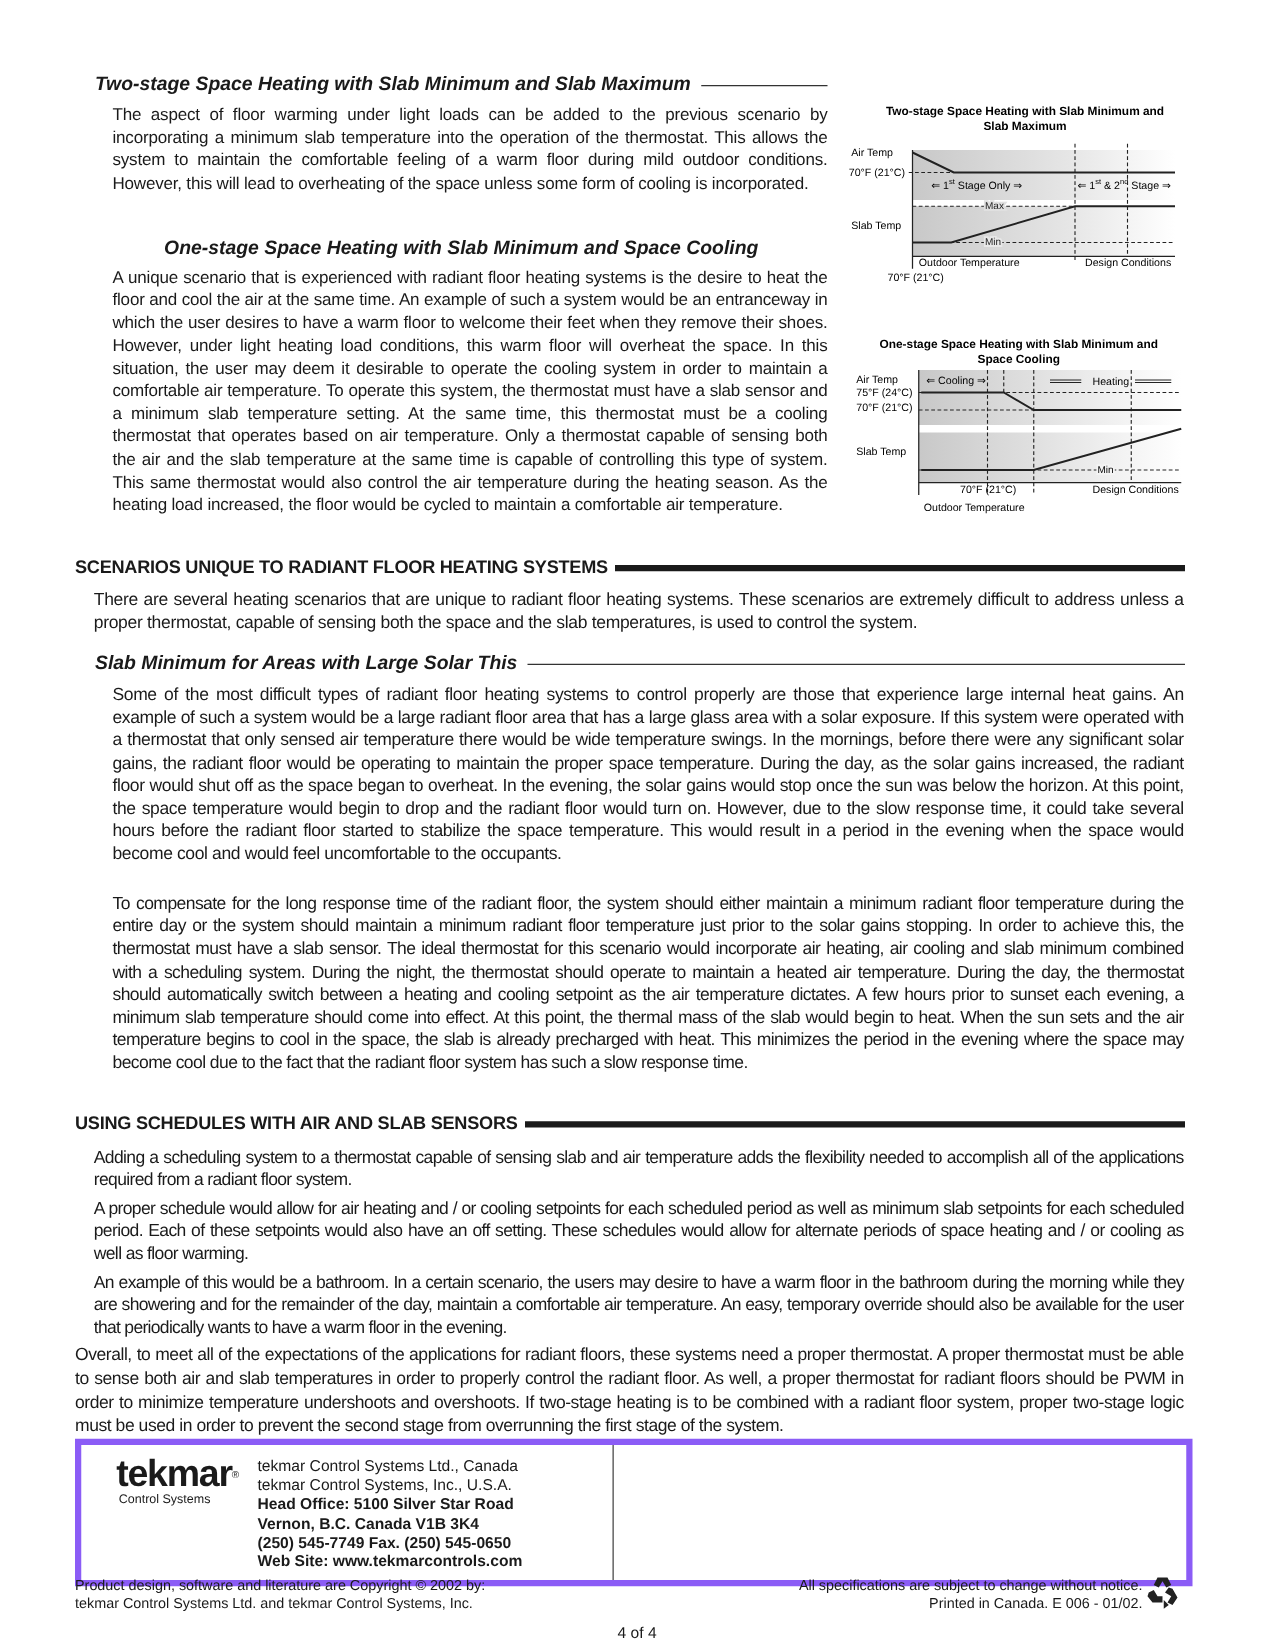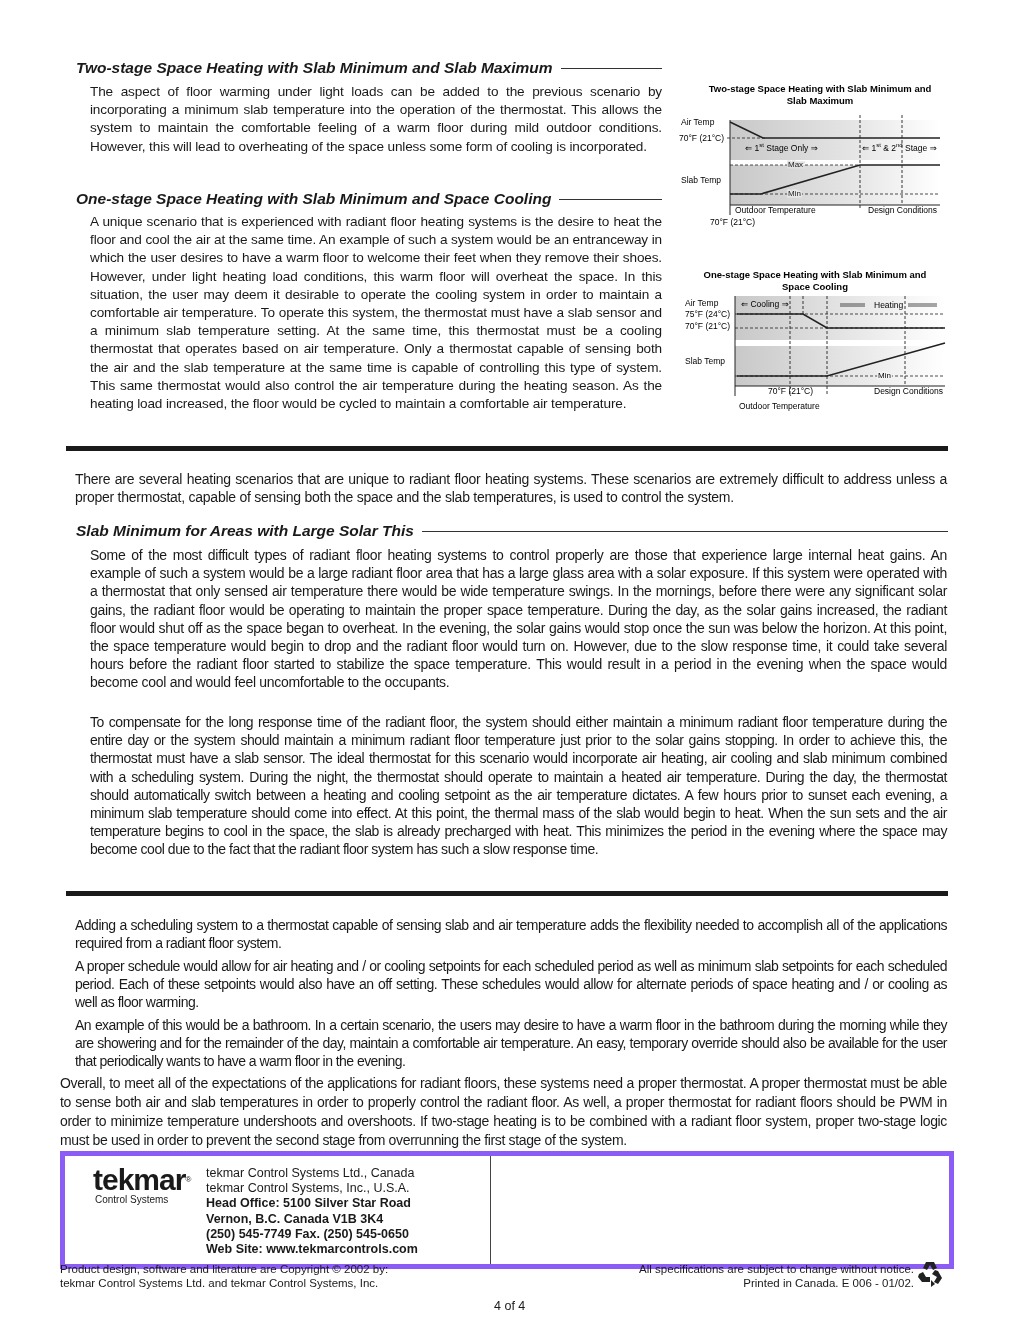--- a/index.html
+++ b/index.html
@@ -25,21 +25,21 @@
 </style>
 </head>
 <body>
 
 <div class="abs sub-h" style="left:76px; top:59px; width:586px;">
   <span>Two-stage Space Heating with Slab Minimum and Slab Maximum</span>
   <span class="rule"></span>
 </div>
 <p class="abs body-narrow" style="left:90px; top:83px; width:572px;">The aspect of floor warming under light loads can be added to the previous scenario by incorporating a minimum slab temperature into the operation of the thermostat. This allows the system to maintain the comfortable feeling of a warm floor during mild outdoor conditions. However, this will lead to overheating of the space unless some form of cooling is incorporated.</p>
 
-<div class="abs sub-h" style="left:76px; top:190px; width:586px;">
+<div class="abs sub-h" style="left:76px; top:190px; width:586px;flex-direction:column;">
   <span>One-stage Space Heating with Slab Minimum and Space Cooling</span>
   <span class="rule"></span>
 </div>
 <p class="abs body-narrow" style="left:90px; top:213px; width:572px;">A unique scenario that is experienced with radiant floor heating systems is the desire to heat the floor and cool the air at the same time. An example of such a system would be an entranceway in which the user desires to have a warm floor to welcome their feet when they remove their shoes. However, under light heating load conditions, this warm floor will overheat the space. In this situation, the user may deem it desirable to operate the cooling system in order to maintain a comfortable air temperature. To operate this system, the thermostat must have a slab sensor and a minimum slab temperature setting. At the same time, this thermostat must be a cooling thermostat that operates based on air temperature. Only a thermostat capable of sensing both the air and the slab temperature at the same time is capable of controlling this type of system. This same thermostat would also control the air temperature during the heating season. As the heating load increased, the floor would be cycled to maintain a comfortable air temperature.</p>
 
 <svg class="abs" style="left:675px; top:80px;" width="280" height="150" viewBox="0 0 280 150">
   <defs>
     <linearGradient id="g1" x1="0" x2="1" y1="0" y2="0">
       <stop offset="0" stop-color="#c8c8c8"></stop>
       <stop offset="0.6" stop-color="#e6e6e6"></stop>
@@ -114,32 +114,34 @@
   <line x1="115" y1="30" x2="115" y2="130" stroke="#222" stroke-dasharray="3,2" stroke-width="0.9"></line>
   <line x1="128" y1="30" x2="128" y2="48" stroke="#222" stroke-dasharray="3,2" stroke-width="0.9"></line>
   <line x1="152" y1="30" x2="152" y2="130" stroke="#222" stroke-dasharray="3,2" stroke-width="0.9"></line>
   <line x1="230" y1="30" x2="230" y2="120" stroke="#222" stroke-dasharray="3,2" stroke-width="0.9"></line>
   <text x="93" y="128" font-size="8.5">70°F (21°C)</text>
   <text x="199" y="128" font-size="8.5">Design Conditions</text>
   <text x="64" y="143" font-size="8.5">Outdoor Temperature</text>
 </svg>
 
 <div class="abs sec-h" style="left:60px; top:446px; width:888px;">
+  <span>SCENARIOS UNIQUE TO RADIANT FLOOR HEATING SYSTEMS</span>
   <span class="rule"></span>
 </div>
 <p class="abs body-text" style="left:75px; top:470px; width:872px; letter-spacing:-0.25px;">There are several heating scenarios that are unique to radiant floor heating systems. These scenarios are extremely difficult to address unless a proper thermostat, capable of sensing both the space and the slab temperatures, is used to control the system.</p>
 
 <div class="abs sub-h" style="left:76px; top:522px; width:872px;">
   <span>Slab Minimum for Areas with Large Solar This</span>
   <span class="rule"></span>
 </div>
 <p class="abs body-text" style="left:90px; top:546px; width:857px; letter-spacing:-0.3px;">Some of the most difficult types of radiant floor heating systems to control properly are those that experience large internal heat gains. An example of such a system would be a large radiant floor area that has a large glass area with a solar exposure. If this system were operated with a thermostat that only sensed air temperature there would be wide temperature swings. In the mornings, before there were any significant solar gains, the radiant floor would be operating to maintain the proper space temperature. During the day, as the solar gains increased, the radiant floor would shut off as the space began to overheat. In the evening, the solar gains would stop once the sun was below the horizon. At this point, the space temperature would begin to drop and the radiant floor would turn on. However, due to the slow response time, it could take several hours before the radiant floor started to stabilize the space temperature. This would result in a period in the evening when the space would become cool and would feel uncomfortable to the occupants.</p>
 <p class="abs body-text" style="left:90px; top:713px; width:857px; letter-spacing:-0.45px;">To compensate for the long response time of the radiant floor, the system should either maintain a minimum radiant floor temperature during the entire day or the system should maintain a minimum radiant floor temperature just prior to the solar gains stopping. In order to achieve this, the thermostat must have a slab sensor. The ideal thermostat for this scenario would incorporate air heating, air cooling and slab minimum combined with a scheduling system. During the night, the thermostat should operate to maintain a heated air temperature. During the day, the thermostat should automatically switch between a heating and cooling setpoint as the air temperature dictates. A few hours prior to sunset each evening, a minimum slab temperature should come into effect. At this point, the thermal mass of the slab would begin to heat. When the sun sets and the air temperature begins to cool in the space, the slab is already precharged with heat. This minimizes the period in the evening where the space may become cool due to the fact that the radiant floor system has such a slow response time.</p>
 
 <div class="abs sec-h" style="left:60px; top:891px; width:888px;">
+  <span>USING SCHEDULES WITH AIR AND SLAB SENSORS</span>
   <span class="rule"></span>
 </div>
 <p class="abs body-text" style="left:75px; top:916px; width:872px; letter-spacing:-0.5px;">Adding a scheduling system to a thermostat capable of sensing slab and air temperature adds the flexibility needed to accomplish all of the applications required from a radiant floor system.</p>
 <p class="abs body-text" style="left:75px; top:957px; width:872px; letter-spacing:-0.5px;">A proper schedule would allow for air heating and / or cooling setpoints for each scheduled period as well as minimum slab setpoints for each scheduled period. Each of these setpoints would also have an off setting. These schedules would allow for alternate periods of space heating and / or cooling as well as floor warming.</p>
 <p class="abs body-text" style="left:75px; top:1016px; width:872px; letter-spacing:-0.55px;">An example of this would be a bathroom. In a certain scenario, the users may desire to have a warm floor in the bathroom during the morning while they are showering and for the remainder of the day, maintain a comfortable air temperature. An easy, temporary override should also be available for the user that periodically wants to have a warm floor in the evening.</p>
 
 <p class="abs body-text" style="left:60px; top:1074px; width:887px; letter-spacing:-0.35px; line-height:19px;">Overall, to meet all of the expectations of the applications for radiant floors, these systems need a proper thermostat. A proper thermostat must be able to sense both air and slab temperatures in order to properly control the radiant floor. As well, a proper thermostat for radiant floors should be PWM in order to minimize temperature undershoots and overshoots. If two-stage heating is to be combined with a radiant floor system, proper two-stage logic must be used in order to prevent the second stage from overrunning the first stage of the system.</p>
 
 <div class="abs footer-box" style="left:60px; top:1151px; width:884px; height:108px;">
   <div class="abs" style="left:425px; top:0; width:1px; height:108px; background:#444;"></div>

